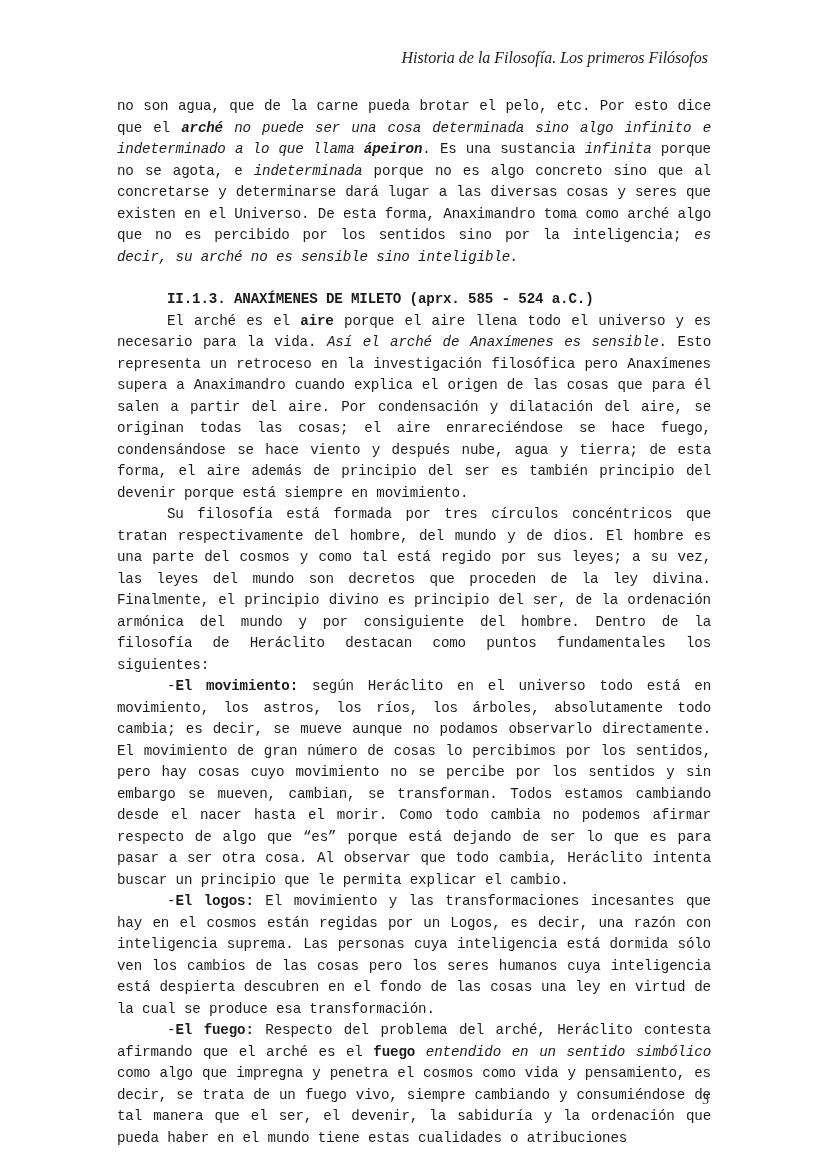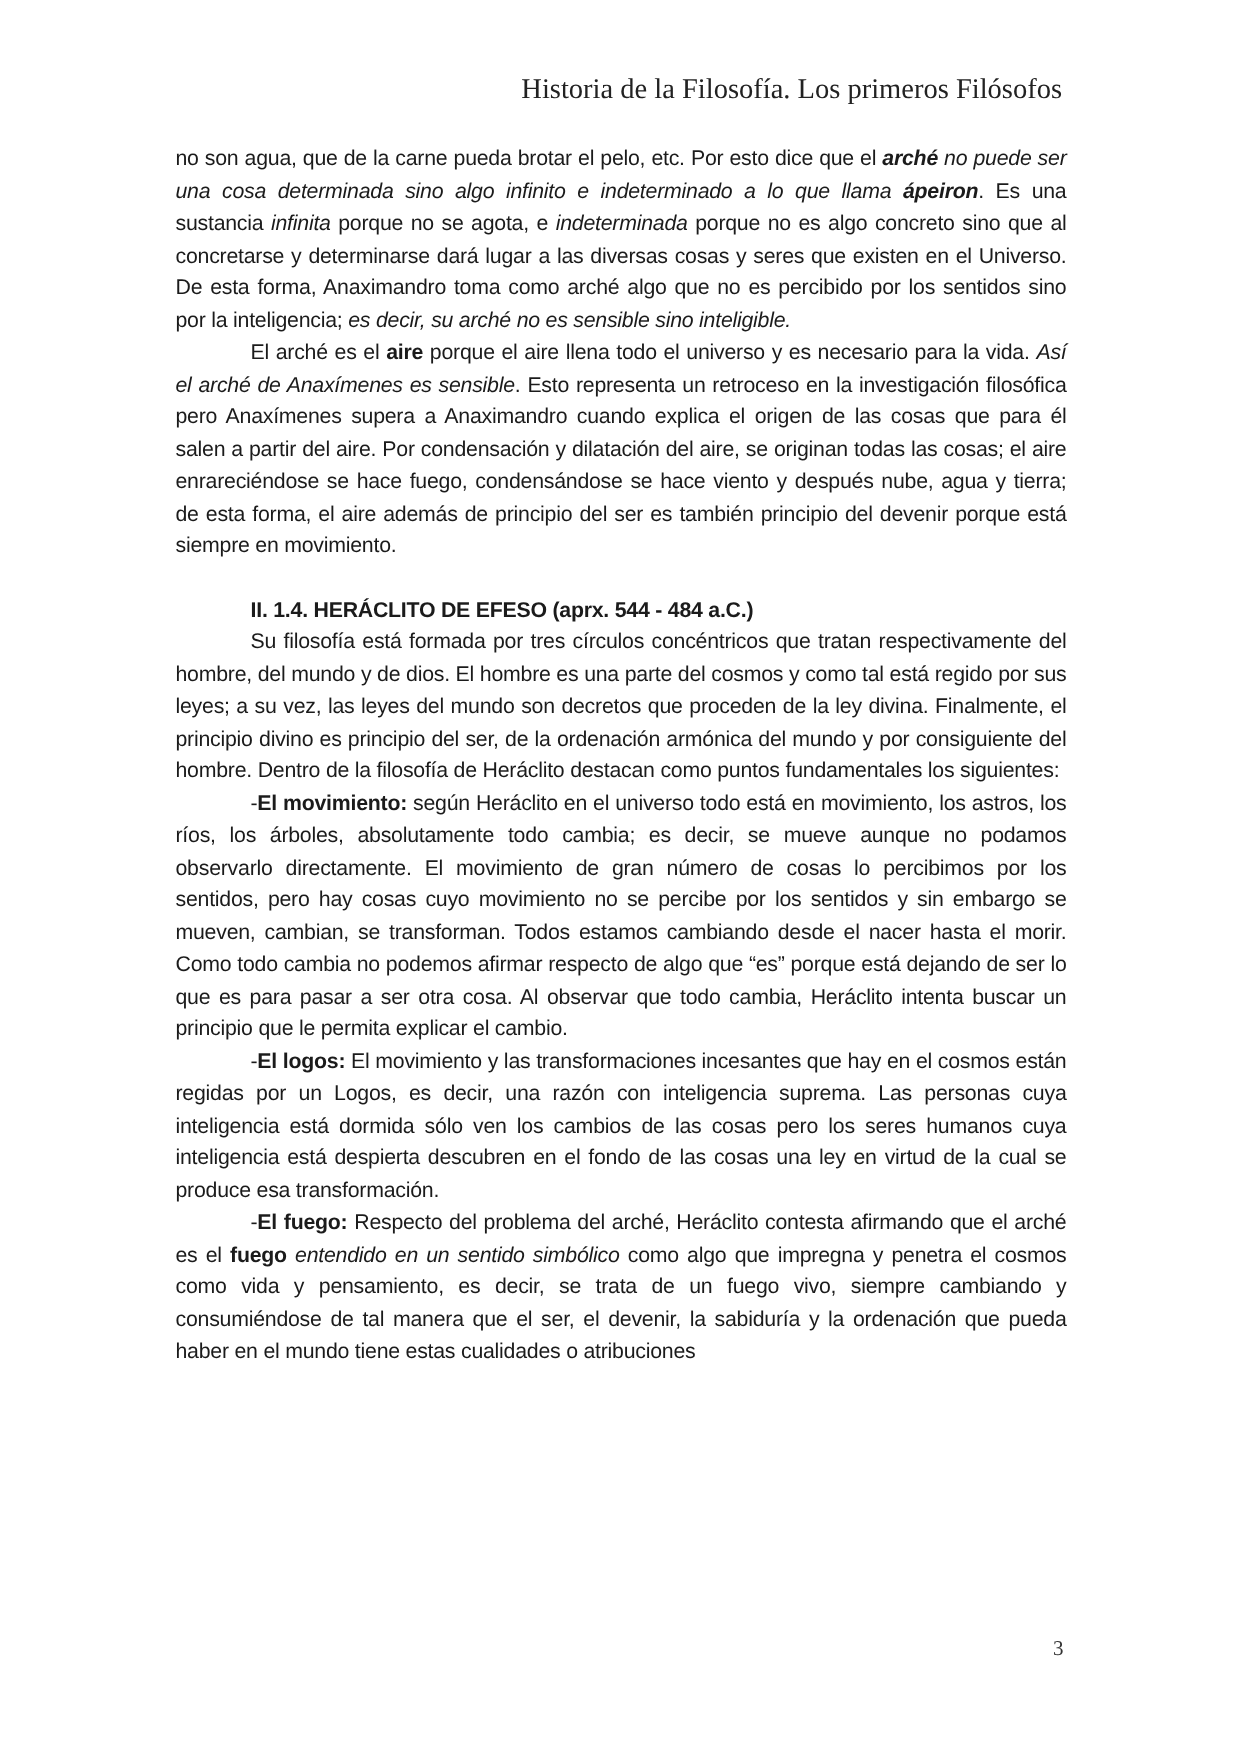--- a/index.html
+++ b/index.html
@@ -3,53 +3,53 @@
 <meta charset="utf-8">
 <style>
   html, body { margin: 0; padding: 0; }
   body {
     width: 828px; height: 1170px; background: #ffffff; position: relative; overflow: hidden;
     color: #1a1a1a;
   }
   .header {
     position: absolute; top: 49px; right: 120px;
     font-family: "Liberation Serif", "DejaVu Serif", serif;
-    font-size: 19px; color: #222;
+    font-style: italic; font-size: 16px; color: #222;
   }
   .content {
     position: absolute; left: 117px; top: 96px; width: 594px;
     font-family: "Liberation Sans", "DejaVu Sans", sans-serif;
     font-size: 14.2px; line-height: 21.5px; letter-spacing: -0.15px;
     text-align: justify; color: #1b1b1b;
   }
-  .content p { margin: 0; }
+  .content p { margin: 0; font-family: Liberation Mono, monospace; }
   .indent { text-indent: 50px; }
   .heading {
     font-weight: bold; padding-left: 50px; margin-top: 21px !important; text-align: left;
   }
   .pagenum {
     position: absolute; top: 1092px; left: 702px;
     font-family: "Liberation Serif", "DejaVu Serif", serif; font-size: 14px; color: #333;
   }
   em { font-style: italic; }
   strong { font-weight: bold; }
 </style>
 </head>
 <body>
 
 <div class="header">Historia de la Filosofía. Los primeros Filósofos</div>
 
 <div class="content">
   <p><span>no son agua, que de la carne pueda brotar el pelo, etc. Por esto dice que el </span><strong><em>arché</em></strong><span> </span><em>no puede ser una cosa determinada sino algo infinito e indeterminado a lo que llama </em><strong><em>ápeiron</em></strong><span>. Es una sustancia </span><em>infinita</em><span> porque no se agota, e </span><em>indeterminada</em><span> porque no es algo concreto sino que al concretarse y determinarse dará lugar a las diversas cosas y seres que existen en el Universo. De esta forma, Anaximandro toma como arché algo que no es percibido por los sentidos sino por la inteligencia; </span><em>es decir, su arché no es sensible sino inteligible.</em></p>
 
 
+  <p class="heading">II.1.3. ANAXÍMENES DE MILETO (aprx. 585 - 524 a.C.)</p>
 
   <p class="indent"><span>El arché es el </span><strong>aire</strong><span> porque el aire llena todo el universo y es necesario para la vida. </span><em>Así el arché de Anaxímenes es sensible</em><span>. Esto representa un retroceso en la investigación filosófica pero Anaxímenes supera a Anaximandro cuando explica el origen de las cosas que para él salen a partir del aire. Por condensación y dilatación del aire, se originan todas las cosas; el aire enrareciéndose se hace fuego, condensándose se hace viento y después nube, agua y tierra; de esta forma, el aire además de principio del ser es también principio del devenir porque está siempre en movimiento.</span></p>
 
-  <p class="heading">II. 1.4. HERÁCLITO DE EFESO (aprx. 544 - 484 a.C.)</p>
 
   <p class="indent">Su filosofía está formada por tres círculos concéntricos que tratan respectivamente del hombre, del mundo y de dios. El hombre es una parte del cosmos y como tal está regido por sus leyes; a su vez, las leyes del mundo son decretos que proceden de la ley divina. Finalmente, el principio divino es principio del ser, de la ordenación armónica del mundo y por consiguiente del hombre. Dentro de la filosofía de Heráclito destacan como puntos fundamentales los siguientes:</p>
 
   <p class="indent"><span>-</span><strong>El movimiento:</strong><span>  según Heráclito en el universo todo está en movimiento, los astros, los ríos, los árboles, absolutamente todo cambia; es decir, se mueve aunque no podamos observarlo directamente. El movimiento de gran número de cosas lo percibimos por los sentidos, pero hay cosas cuyo movimiento no se percibe por los sentidos y sin embargo se mueven, cambian, se transforman. Todos estamos cambiando desde el nacer hasta el morir. Como todo cambia no podemos afirmar respecto de algo que “es” porque está dejando de ser lo que es para pasar a ser otra cosa. Al observar que todo cambia, Heráclito intenta buscar un principio que le permita explicar el cambio.</span></p>
 
   <p class="indent"><span>-</span><strong>El logos:</strong><span> El movimiento y las transformaciones incesantes que hay en el cosmos están regidas por un Logos, es decir, una razón con inteligencia suprema. Las personas cuya inteligencia está dormida sólo ven los cambios de las cosas pero los seres humanos cuya inteligencia está despierta descubren en el fondo de las cosas una ley en virtud de la cual se produce esa transformación.</span></p>
 
   <p class="indent"><span>-</span><strong>El fuego:</strong><span> Respecto del problema del arché, Heráclito contesta afirmando que el arché es el </span><strong>fuego</strong><span> </span><em>entendido en un sentido simbólico</em><span> como algo que impregna y penetra el cosmos como vida y pensamiento, es decir, se trata de un fuego vivo, siempre cambiando y consumiéndose de tal manera que el ser, el devenir, la sabiduría y la ordenación que pueda haber en el mundo tiene estas cualidades o atribuciones</span></p>
 </div>
 

